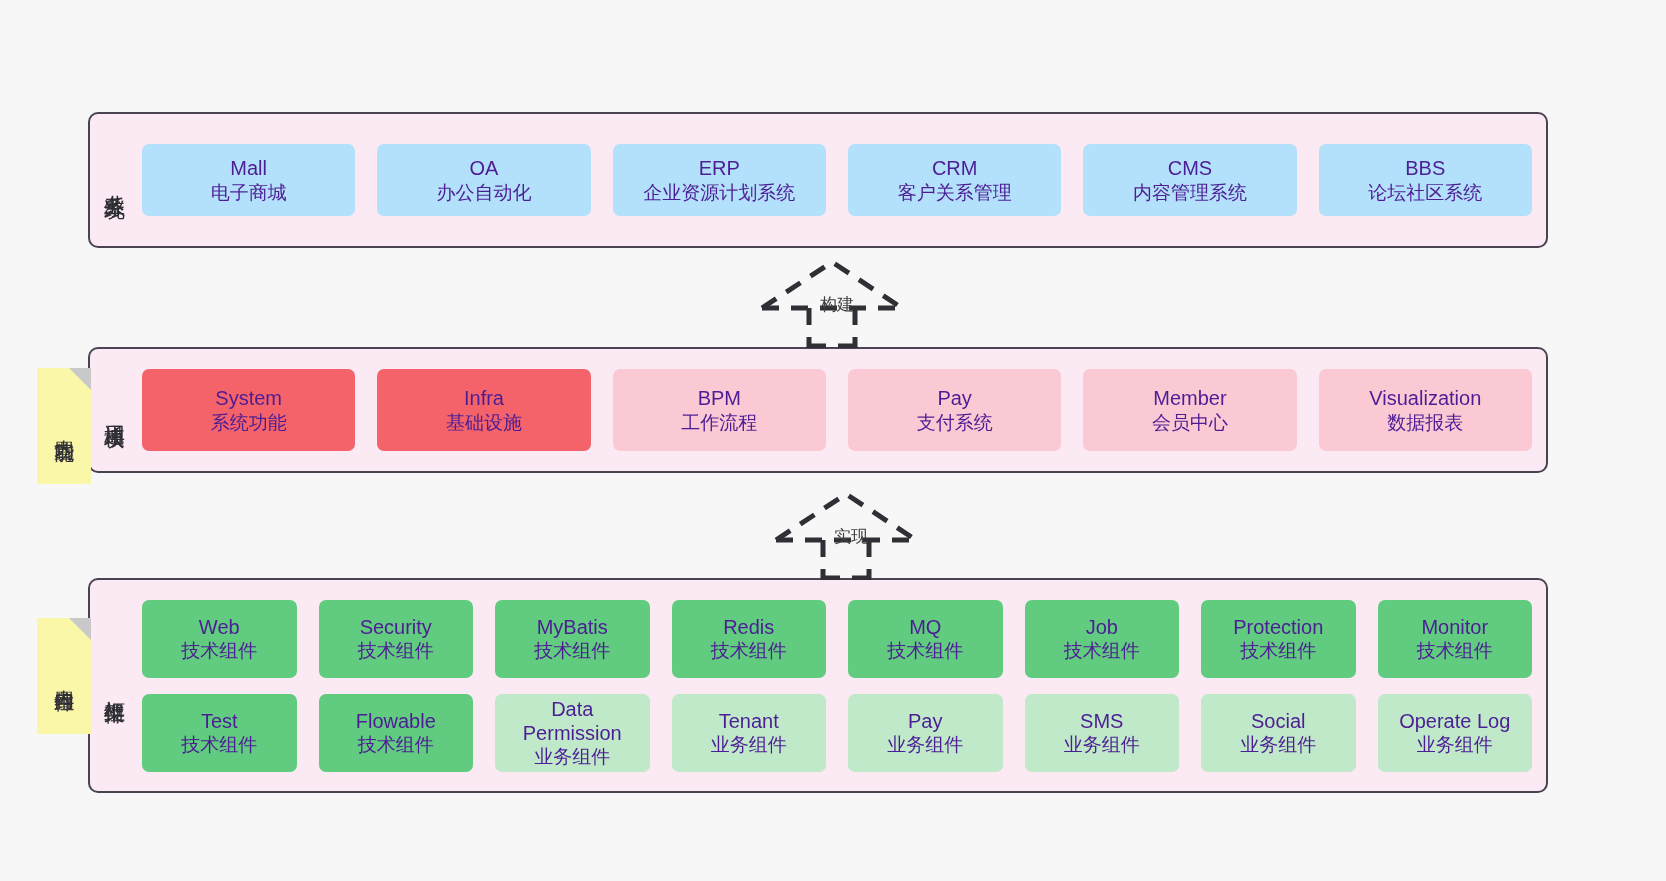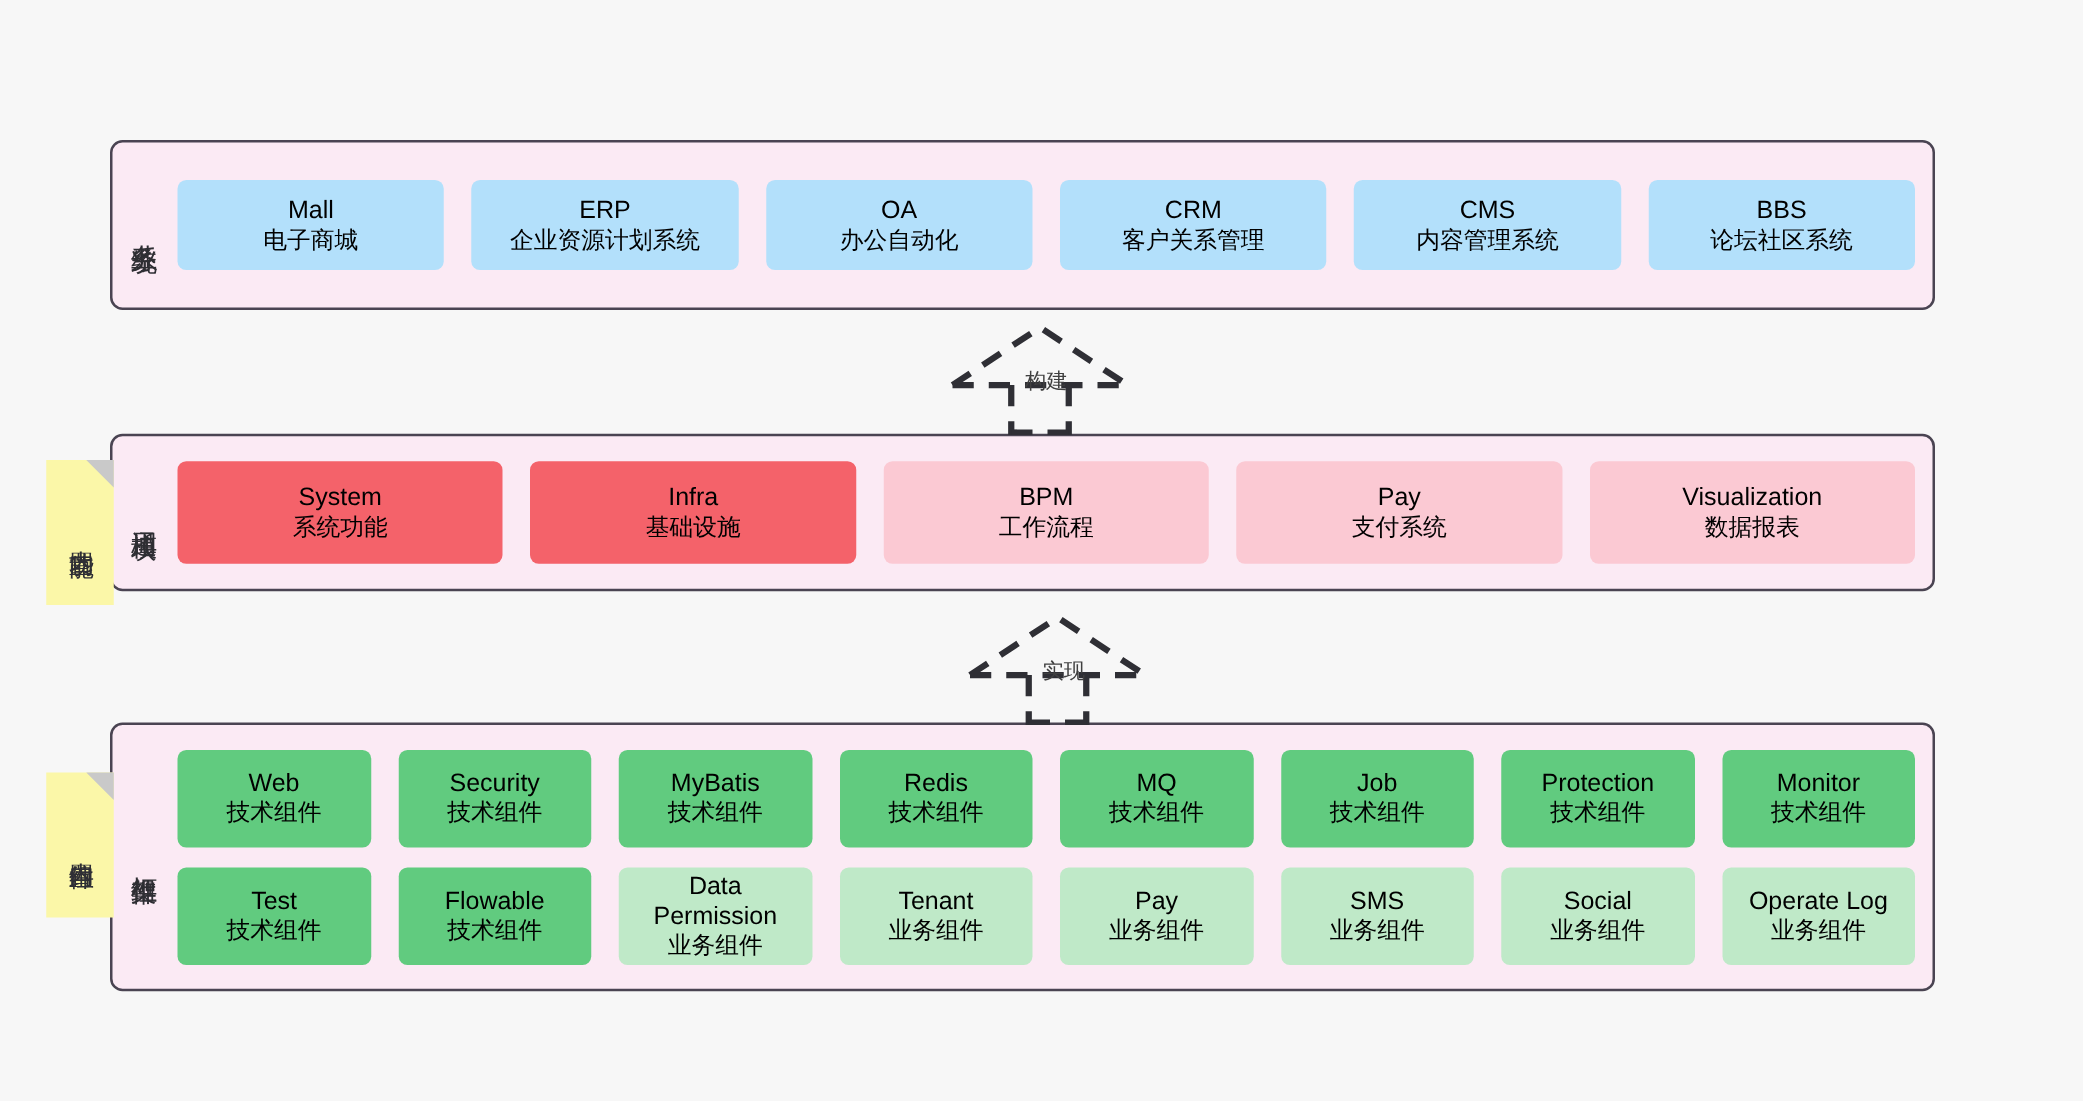--- a/index.html
+++ b/index.html
@@ -49,21 +49,21 @@
   }
   .cell {
     flex: 1 1 0;
     border-radius: 7px;
     display: flex;
     flex-direction: column;
     align-items: center;
     justify-content: center;
     text-align: center;
     line-height: 1.22;
-    color: #000000;
+    color: #4c1d95;
     padding: 6px 4px;
   }
   .cell .en { font-size: 20px; }
   .cell .cn { font-size: 19px; }
 
   
   .c-blue       { background: #b3e0fb; }
   .c-red        { background: #f4626a; }
   .c-pink       { background: #fbc9d3; }
   .c-green      { background: #61cb7f; }
@@ -127,26 +127,26 @@
 
   <div class="layer" id="layer-business">
     <div class="layer-title">业务系统</div>
     <div class="layer-body">
       <div class="row">
         <div class="cell c-blue">
           <span class="en">Mall</span>
           <span class="cn">电子商城</span>
         </div>
         <div class="cell c-blue">
+          <span class="en">OA</span>
+          <span class="cn">办公自动化</span>
+        </div>
+        <div class="cell c-blue">
           <span class="en">ERP</span>
           <span class="cn">企业资源计划系统</span>
-        </div>
-        <div class="cell c-blue">
-          <span class="en">OA</span>
-          <span class="cn">办公自动化</span>
         </div>
         <div class="cell c-blue">
           <span class="en">CRM</span>
           <span class="cn">客户关系管理</span>
         </div>
         <div class="cell c-blue">
           <span class="en">CMS</span>
           <span class="cn">内容管理系统</span>
         </div>
         <div class="cell c-blue">
@@ -186,20 +186,24 @@
         </div>
         <div class="cell c-pink">
           <span class="en">BPM</span>
           <span class="cn">工作流程</span>
         </div>
         <div class="cell c-pink">
           <span class="en">Pay</span>
           <span class="cn">支付系统</span>
         </div>
         <div class="cell c-pink">
+          <span class="en">Member</span>
+          <span class="cn">会员中心</span>
+        </div>
+        <div class="cell c-pink">
           <span class="en">Visualization</span>
           <span class="cn">数据报表</span>
         </div>
       </div>
     </div>
   </div>
 
   <div class="uml-arrow" id="arrow-impl">
     <svg width="160" height="92" viewBox="0 0 160 92">
       <path d="M 10 52 L 80 6 L 150 52" fill="none" stroke="#2f2f35" stroke-width="5" stroke-dasharray="17 12" stroke-linecap="butt"></path>

